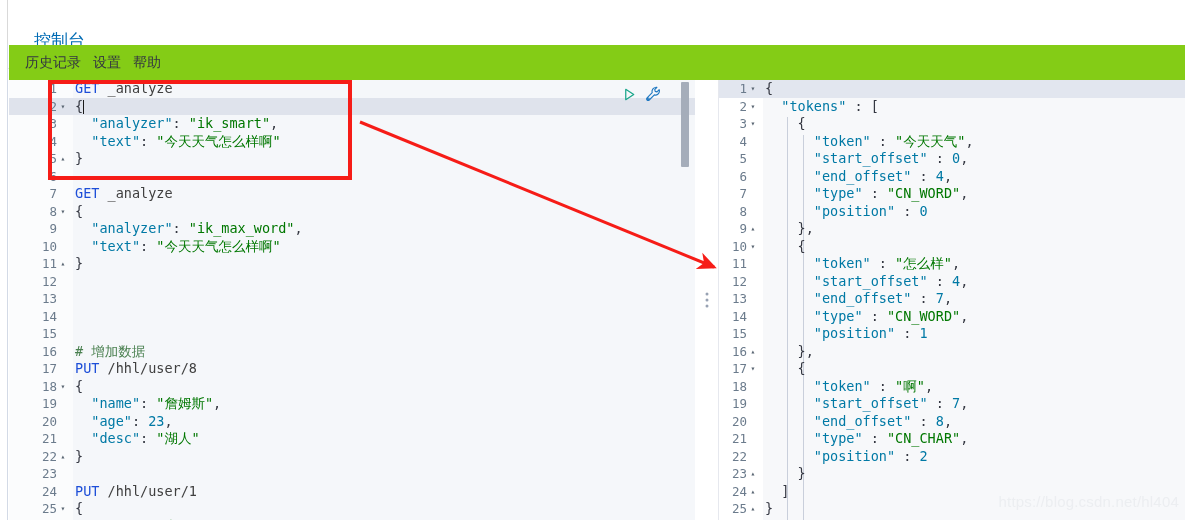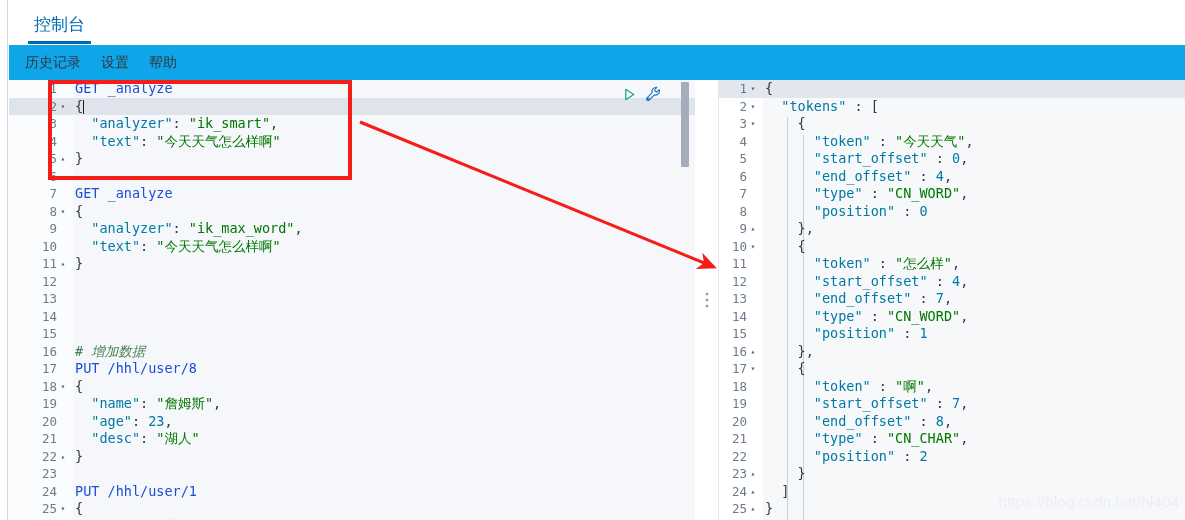--- a/index.html
+++ b/index.html
@@ -31,21 +31,21 @@
     position: absolute;
     left: 0; top: 44px;
     width: 8px; height: 476px;
     background: #ffffff;
     border-right: 1px solid #d3dae6;
   }
 
   
   .tabbar {
     position: absolute;
-    left: 8px; top: 0;
+    left: 8px; top: 16px;
     width: 1177px; height: 53px;
     background: #ffffff;
     border-bottom: 1px solid #e3e6ec;
   }
   .tabbar-inner {
     display: flex;
     align-items: flex-end;
     height: 44px;
     padding-left: 12px;
   }
@@ -67,25 +67,25 @@
     left: 8px; right: 8px; bottom: 0;
     height: 3px;
     background: #006bb4;
   }
 
   
   .submenu {
     position: absolute;
     left: 9px; top: 45px;
     width: 1176px; height: 35px;
-    background: #0ea5e9;
+    background: #84cc16;
     display: flex;
     align-items: center;
     padding-left: 16px;
-    gap: 20px;
+    gap: 12px;
   }
   .submenu-item {
     font-size: 14px;
     color: #343741;
     cursor: pointer;
     white-space: nowrap;
   }
 
   
   .editor-area {
@@ -188,26 +188,26 @@
   
   .pane-left .lno  { width: 30px; margin-left: 18px; }
   .pane-left .ltxt { padding-left: 6px; }
 
   
   .pane-right .lno  { width: 20px; margin-left: 8px; }
   .pane-right .ltxt { padding-left: 6px; }
 
   
   .t-method { color: #1d4ed8; }
-  .t-url    { color: #1d4ed8; }
+  .t-url    { color: #404040; }
   .t-key    { color: #0079a5; }
   .t-str    { color: #007700; }
   .t-num    { color: #0079a5; }
   .t-punc   { color: #343741; }
-  .t-comment{ color: #4a8050; font-style: italic; }
+  .t-comment{ color: #4a8050; }
 
   
   .caret {
     display: inline-block;
     width: 1px;
     height: 14px;
     background: #1a1a1a;
     vertical-align: -3px;
     margin: 0 -0.5px;
   }

